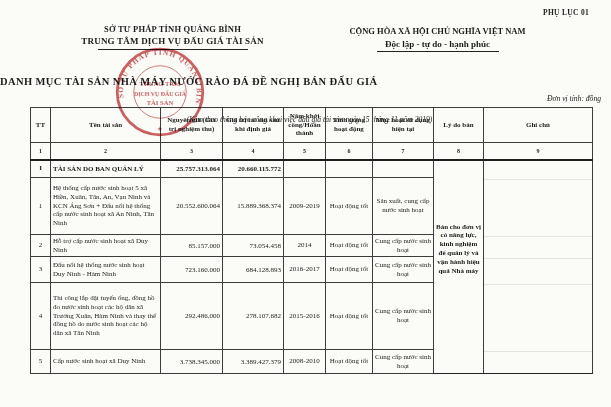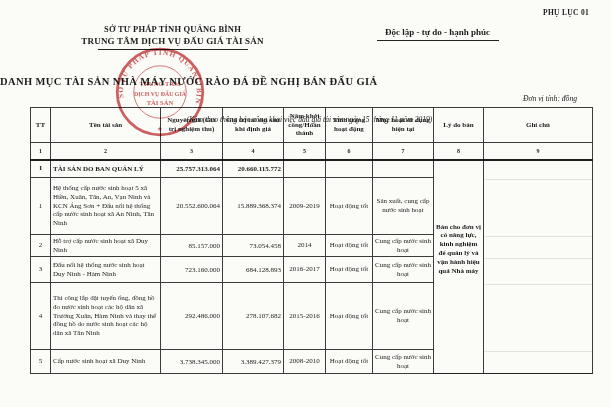--- a/index.html
+++ b/index.html
@@ -15,21 +15,21 @@
   .rule-org{width:150px;}
   .nat-block{position:absolute;top:26px;left:315px;width:245px;text-align:center;line-height:1.4;}
   .nat-title{font-size:8.5px;font-weight:bold;}
   .nat-motto{font-size:9px;font-weight:bold;}
   .rule-nat{width:122px;}
 
   .title{position:absolute;top:76px;left:0;width:611px;text-align:left;
     font-size:10.5px;font-weight:bold;letter-spacing:.4px;z-index:2;}
   .subtitle{position:absolute;top:94px;left:4px;width:611px;text-align:center;
     font-size:7.6px;font-style:italic;z-index:2;margin-top:21px;}
-  .unit{position:absolute;top:94px;right:34px;font-size:7.6px;font-style:italic;z-index:2;}
+  .unit{position:absolute;top:94px;right:10px;font-size:7.6px;font-style:italic;z-index:2;}
 
   .stamp{position:absolute;top:46px;left:114px;width:92px;height:92px;z-index:3;
     opacity:.8;mix-blend-mode:multiply;}
   .stamp .ring{font-size:8px;font-weight:bold;letter-spacing:1.1px;fill:#c23a3a;}
   .stamp .c1{font-size:7.2px;font-weight:bold;fill:#c23a3a;text-anchor:middle;}
   .stamp .c2{font-size:6.4px;font-weight:bold;fill:#c23a3a;text-anchor:middle;}
   .stamp .star{font-size:7px;fill:#c23a3a;text-anchor:middle;}
 
   table.asset-table{position:absolute;top:107px;left:30px;width:562px;
     border-collapse:collapse;table-layout:fixed;z-index:2;}
@@ -65,20 +65,21 @@
 
   <div class="appendix">PHỤ LỤC 01</div>
 
   <div class="org-block">
     <div class="org-parent">SỞ TƯ PHÁP TỈNH QUẢNG BÌNH</div>
     <div class="org-name">TRUNG TÂM DỊCH VỤ ĐẤU GIÁ TÀI SẢN</div>
     <div class="rule rule-org"></div>
   </div>
 
   <div class="nat-block">
+    <div class="nat-title">CỘNG HÒA XÃ HỘI CHỦ NGHĨA VIỆT NAM</div>
     <div class="nat-motto">Độc lập - tự do - hạnh phúc</div>
     <div class="rule rule-nat"></div>
   </div>
 
   <svg class="stamp" viewBox="0 0 100 100">
     <circle cx="50" cy="50" r="46.5" fill="none" stroke="#c23a3a" stroke-width="3"></circle>
     <circle cx="50" cy="50" r="28.5" fill="none" stroke="#c23a3a" stroke-width="0.9"></circle>
     <path id="stamp-arc" d="M 12,62 A 40,40 0 1 1 88,62" fill="none"></path>
     <text class="ring"><textPath href="#stamp-arc" startOffset="6">SỞ TƯ PHÁP TỈNH QUẢNG BÌNH</textPath></text>
     <text x="50" y="44" class="c1">TRUNG TÂM</text>

